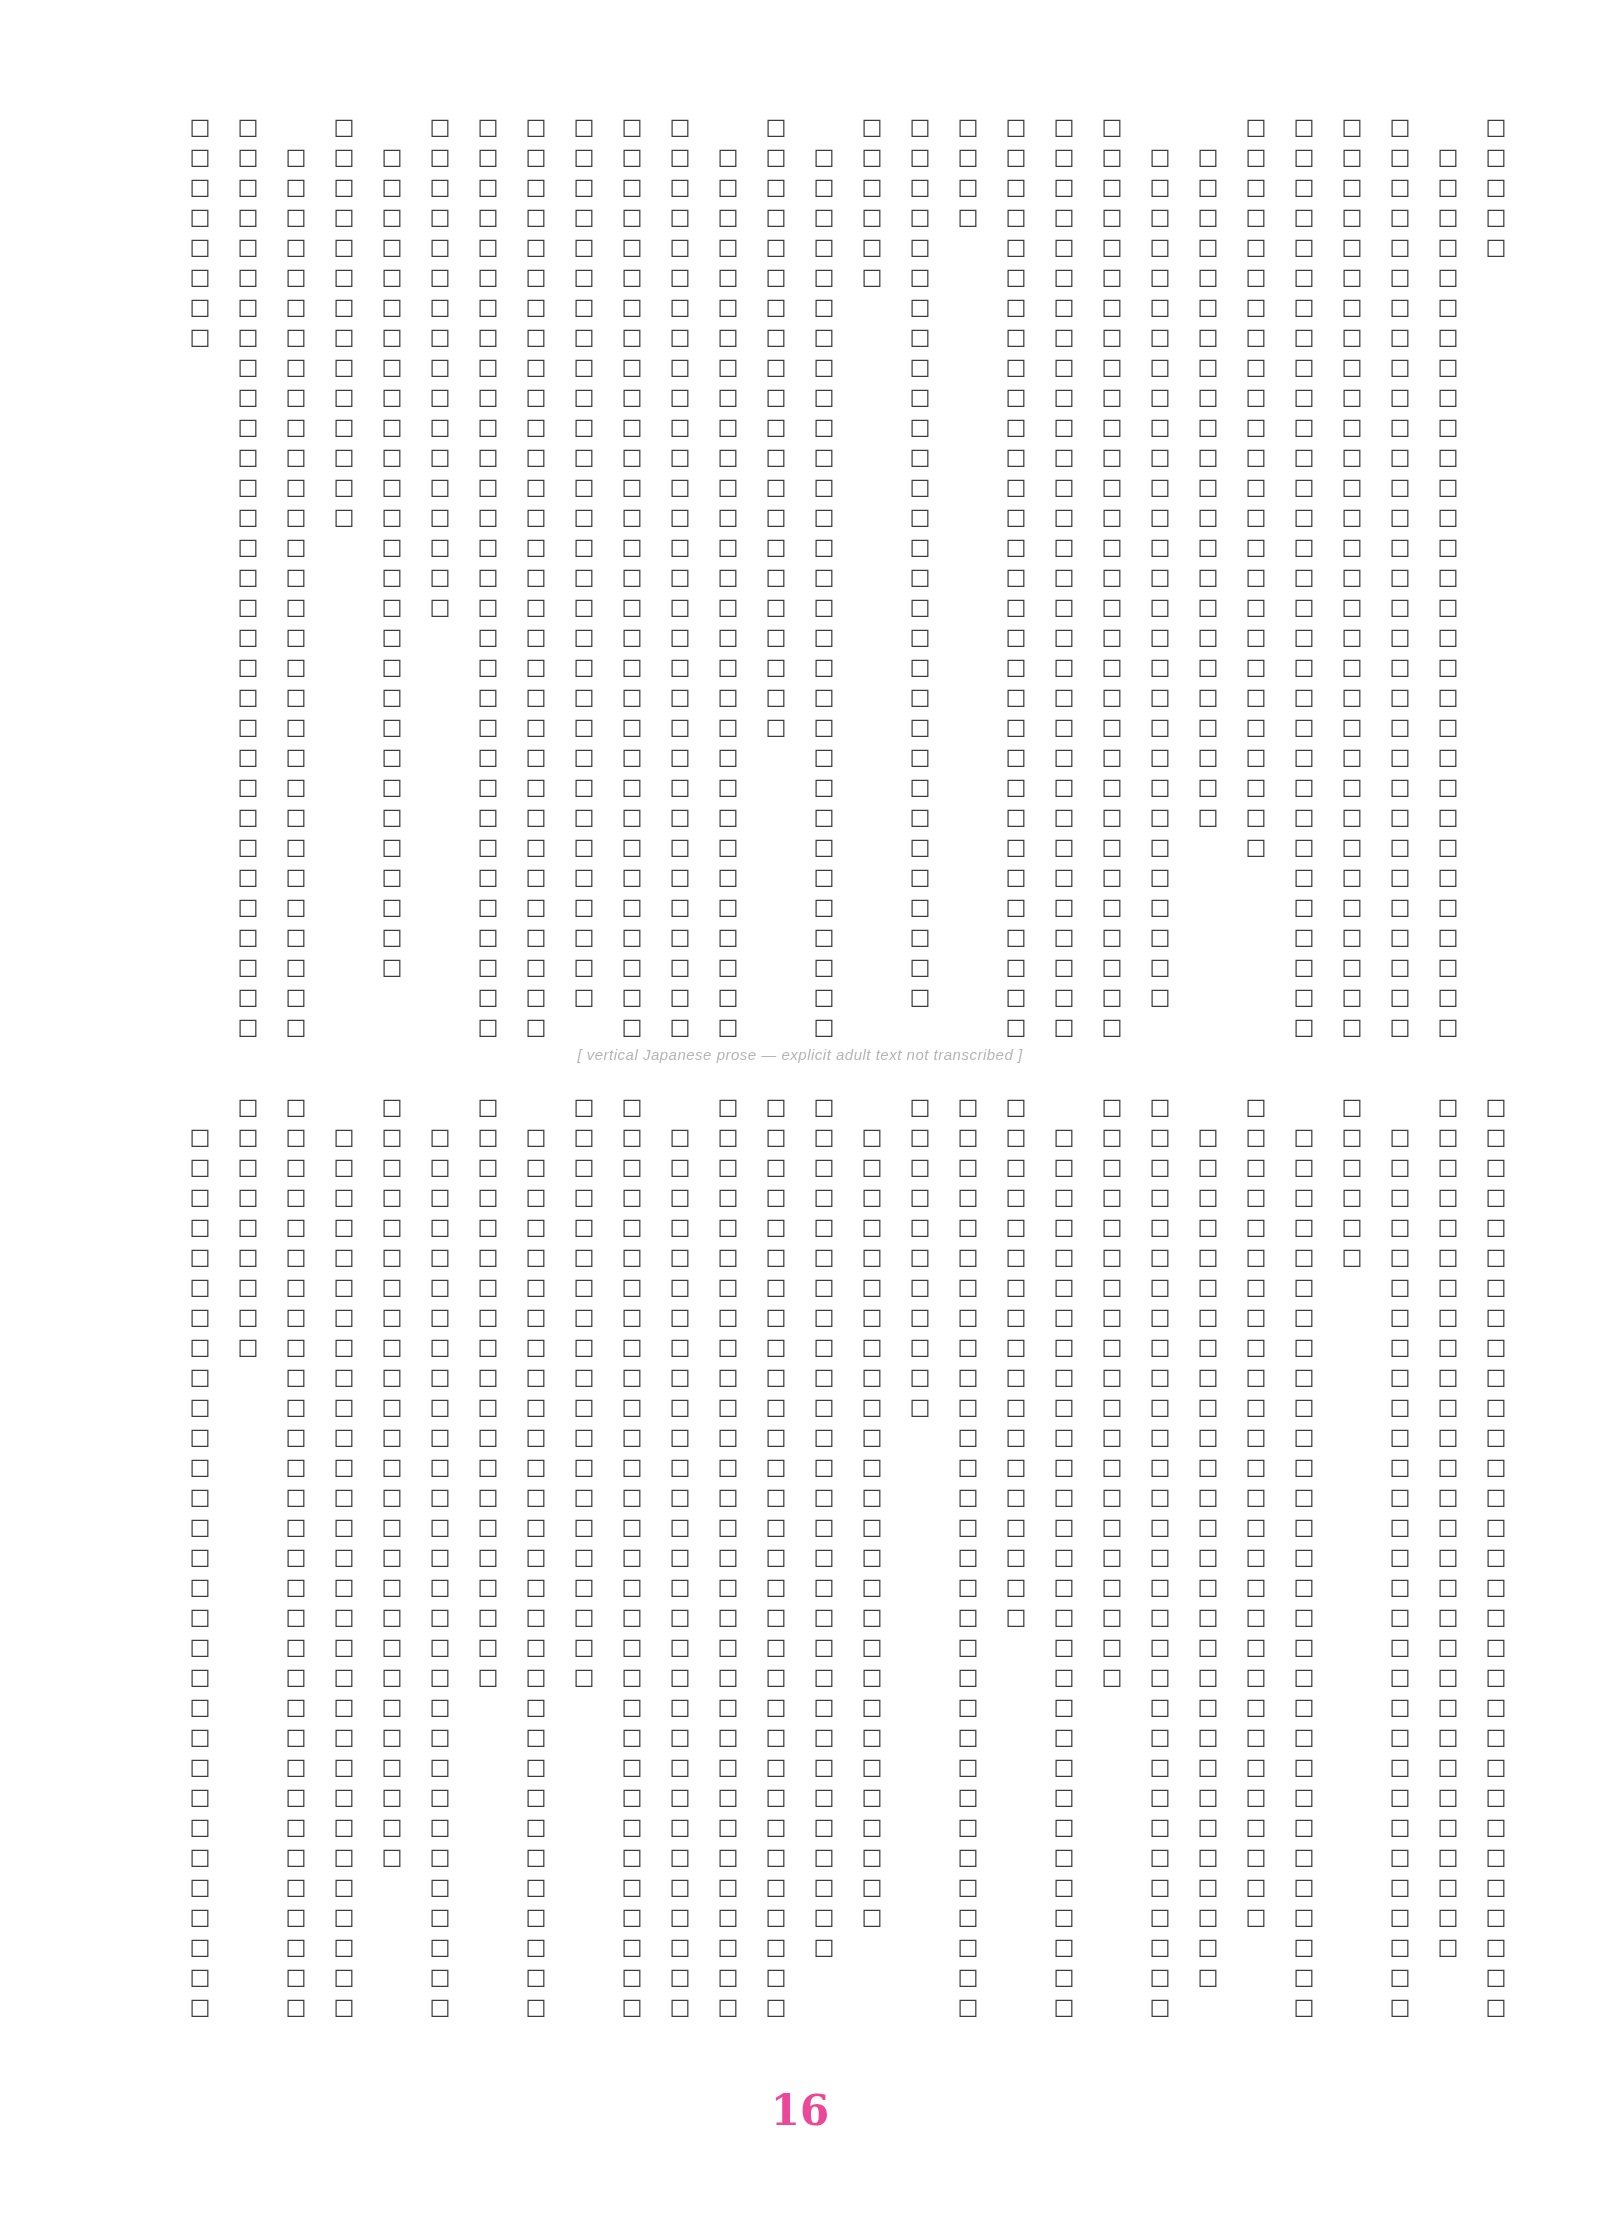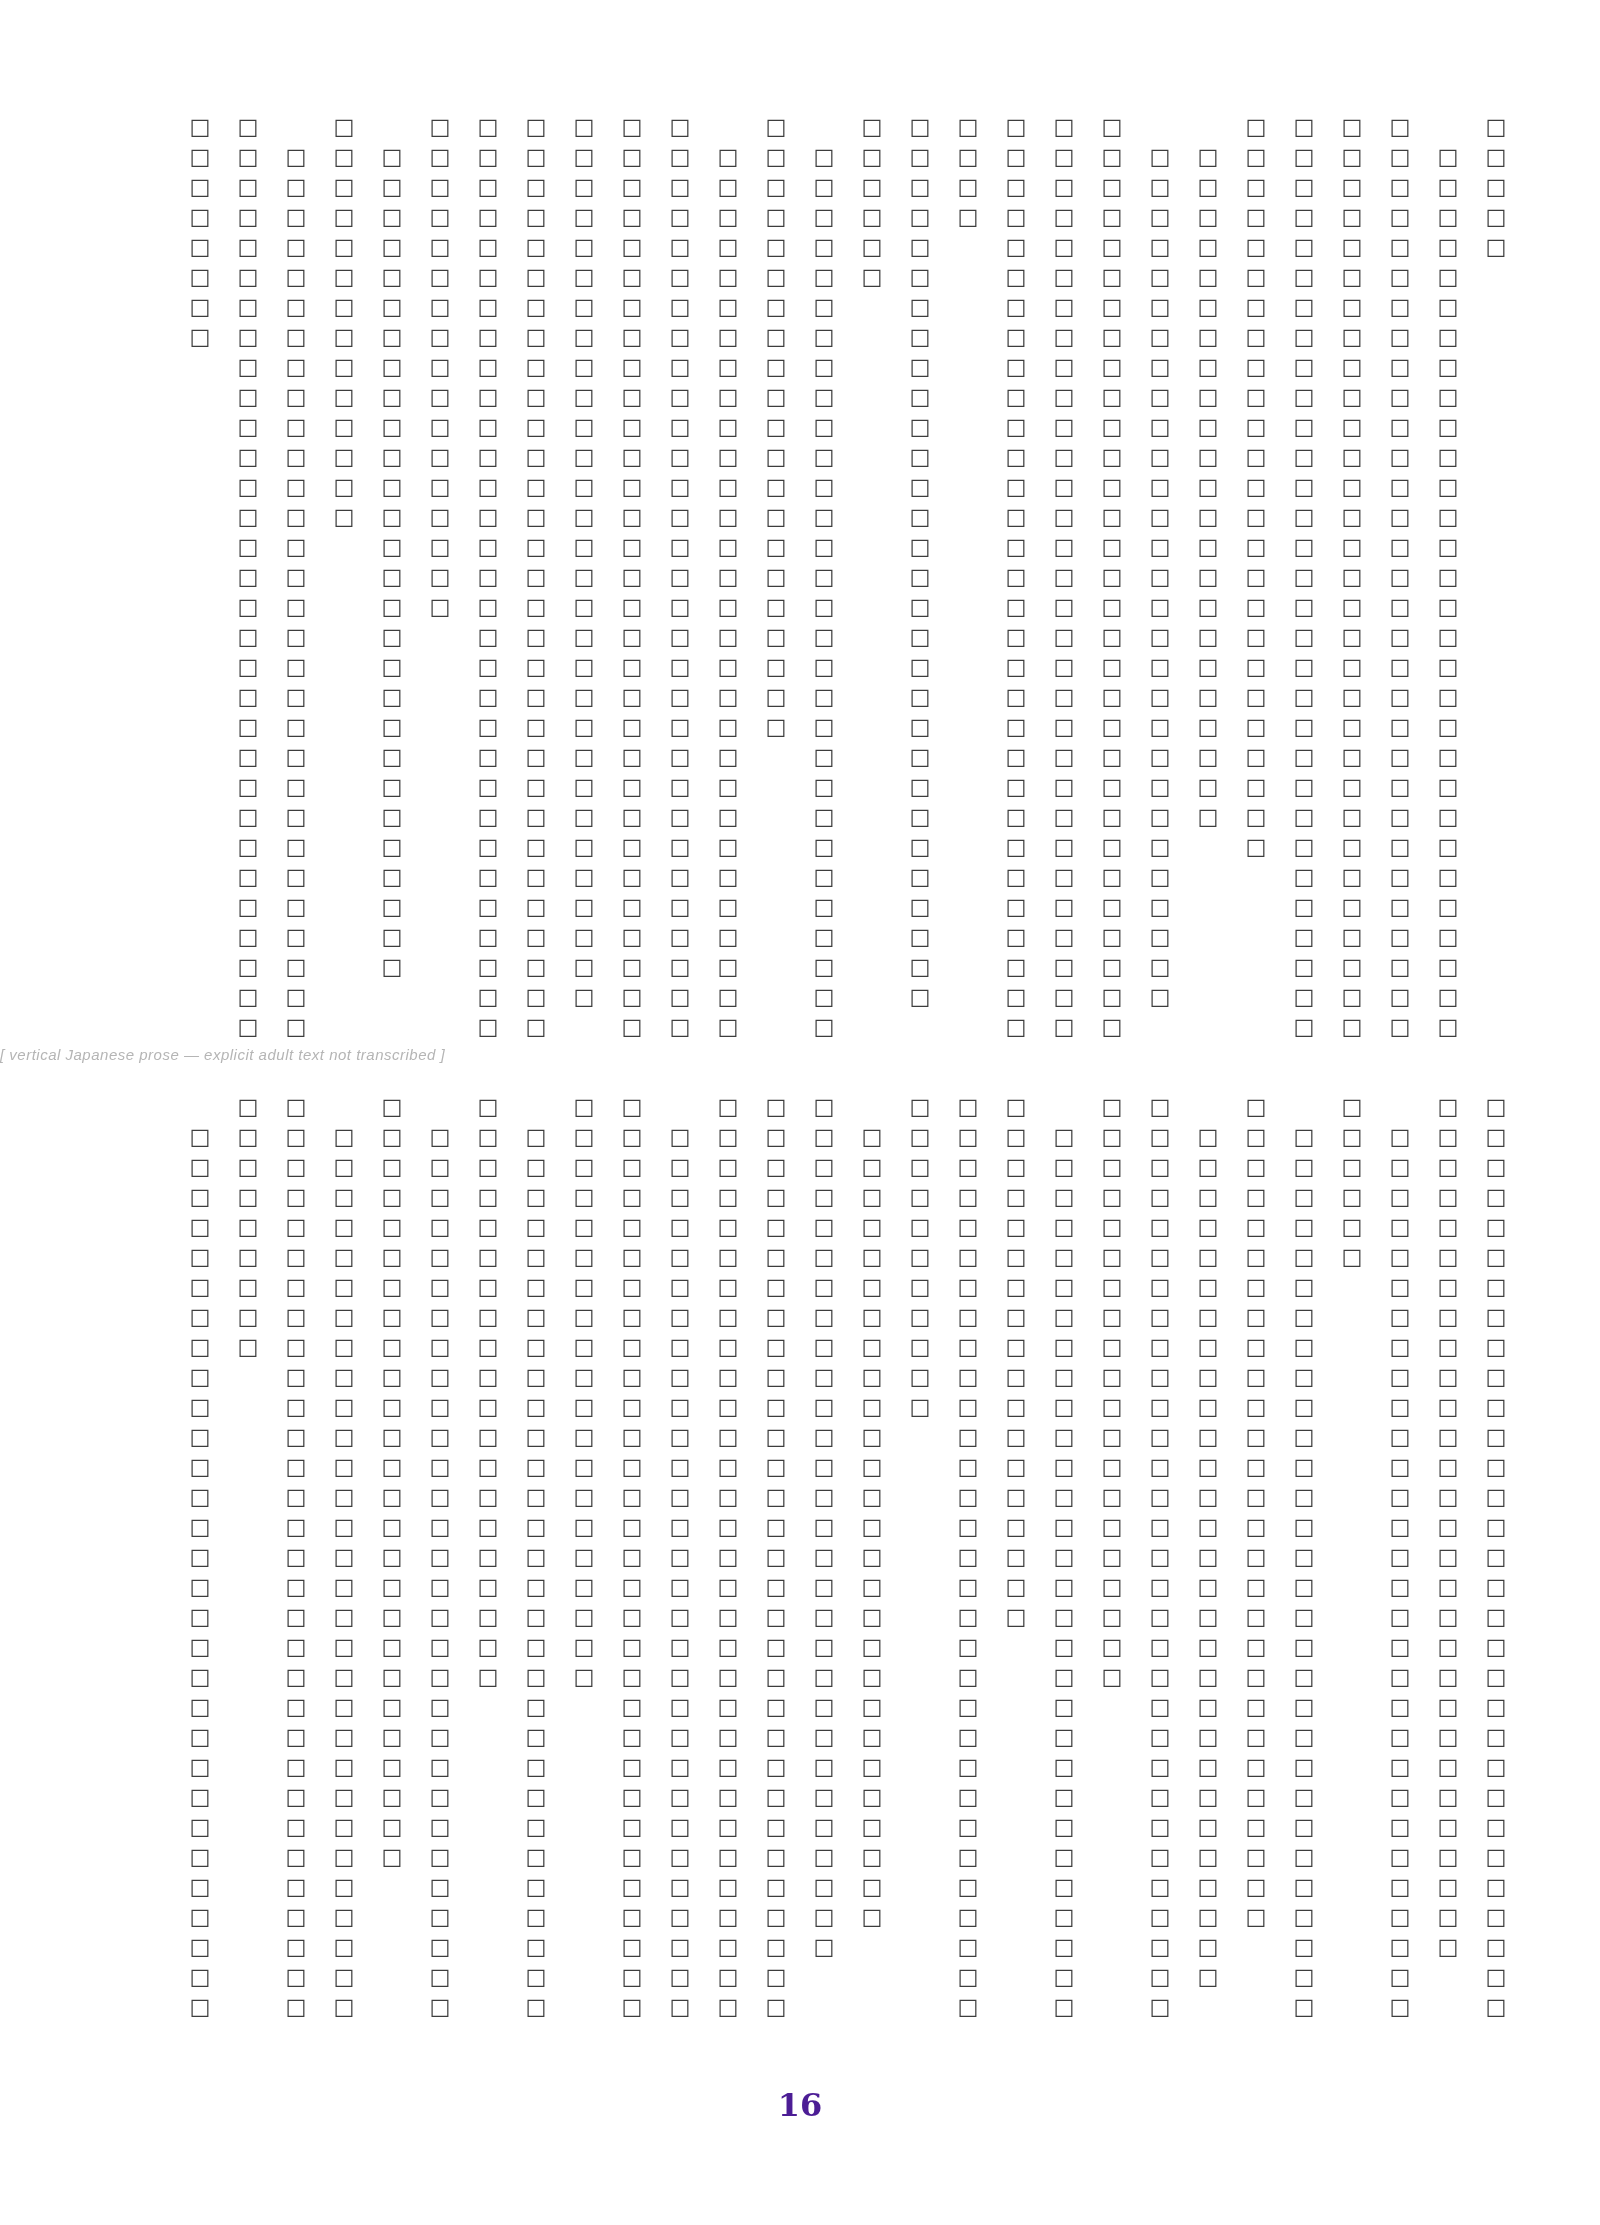--- a/index.html
+++ b/index.html
@@ -44,38 +44,38 @@
     line-height: 1;
     color: #3d3d3d;
     user-select: none;
   }
 
   .redaction-note {
     position: absolute;
     top: 1046px;
     left: 0;
     width: 100%;
-    text-align: left;
+    text-align: center;
     font-family: "Liberation Sans", sans-serif;
     font-style: italic;
     font-size: 15px;
     color: #b5b5b5;
     letter-spacing: 0.5px;
   }
 
   .page-number {
     position: absolute;
     top: 2086px;
     left: 0;
     width: 100%;
     text-align: center;
     font-family: "DejaVu Serif", serif;
     font-weight: bold;
-    font-size: 32px;
-    color: #4c1d95;
+    font-size: 42px;
+    color: #ec4899;
   }
 </style>
 </head>
 <body>
 
 <div class="page">
 
   <div class="text-block top" id="top-block">
       <div class="tcol" style="padding-top: 0px;">
         <span class="tchar">□</span>

